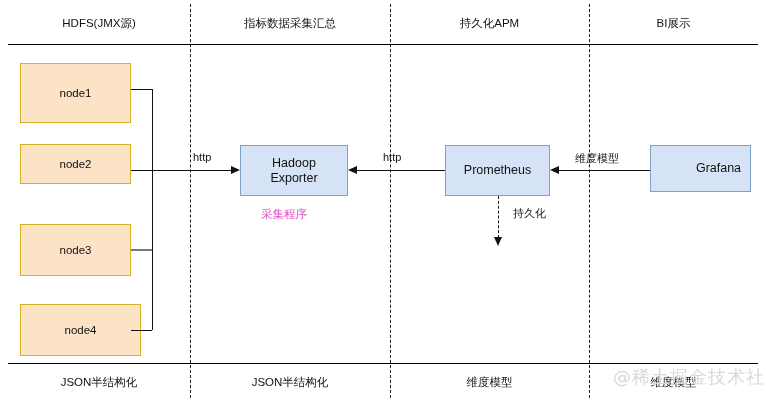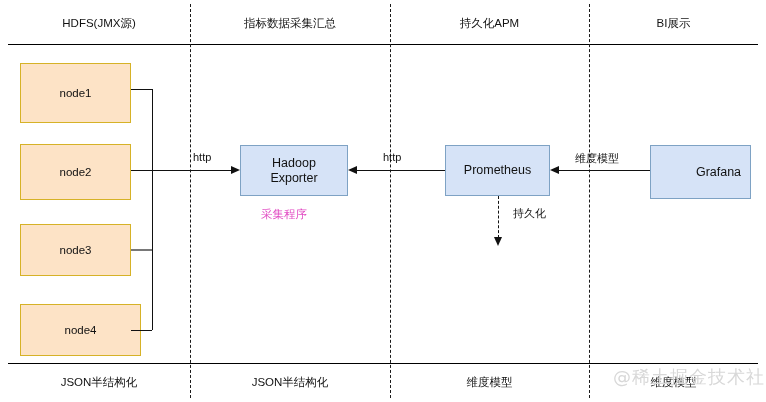--- a/index.html
+++ b/index.html
@@ -111,21 +111,21 @@
   <div class="lane-head" style="left:190px;width:200px;">指标数据采集汇总</div>
   <div class="lane-head" style="left:390px;width:199px;">持久化APM</div>
   <div class="lane-head" style="left:589px;width:169px;">BI展示</div>
 
   <div class="lane-foot" style="left:8px;width:182px;">JSON半结构化</div>
   <div class="lane-foot" style="left:190px;width:200px;">JSON半结构化</div>
   <div class="lane-foot" style="left:390px;width:199px;">维度模型</div>
   <div class="lane-foot" style="left:589px;width:169px;">维度模型</div>
 
   <div class="node" style="left:20px;top:63px;width:111px;height:60px;">node1</div>
-  <div class="node" style="left:20px;top:144px;width:111px;height:56px;">node2</div>
+  <div class="node" style="left:20px;top:144px;width:111px;height:40px;">node2</div>
   <div class="node" style="left:20px;top:224px;width:111px;height:52px;">node3</div>
   <div class="node" style="left:20px;top:304px;width:121px;height:52px;">node4</div>
 
   <div class="hline" style="left:131px;top:89px;width:21px;"></div>
   <div class="hline gray" style="left:131px;top:249px;width:21px;"></div>
   <div class="hline" style="left:131px;top:330px;width:21px;"></div>
 
   <div class="vline" style="left:152px;top:89px;height:241px;"></div>
 
   <div class="hline" style="left:131px;top:170px;width:100px;"></div>
@@ -143,21 +143,21 @@
   <div class="hline" style="left:357px;top:170px;width:88px;"></div>
   <div class="arrow-l" style="left:348px;top:165.5px;"></div>
   <div class="edge-lbl" style="left:383px;top:151px;">http</div>
 
   <div class="bluebox" style="left:445px;top:145px;width:105px;height:51px;">Prometheus</div>
 
   <div class="hline" style="left:559px;top:170px;width:91px;"></div>
   <div class="arrow-l" style="left:550px;top:165.5px;"></div>
   <div class="edge-lbl" style="left:575px;top:151px;">维度模型</div>
 
-  <div class="bluebox" style="left:650px;top:145px;width:101px;height:54px;padding-left:36px;">Grafana</div>
+  <div class="bluebox" style="left:650px;top:145px;width:101px;height:47px;padding-left:36px;">Grafana</div>
 
   <div class="dashv" style="left:498px;top:196px;height:42px;"></div>
   <div class="arrow-d" style="left:493.5px;top:237px;"></div>
   <div class="edge-lbl" style="left:513px;top:206px;">持久化</div>
 
 
   <div class="watermark" style="left:613px;top:365px;">@稀土掘金技术社区</div>
 
 </div>
 

